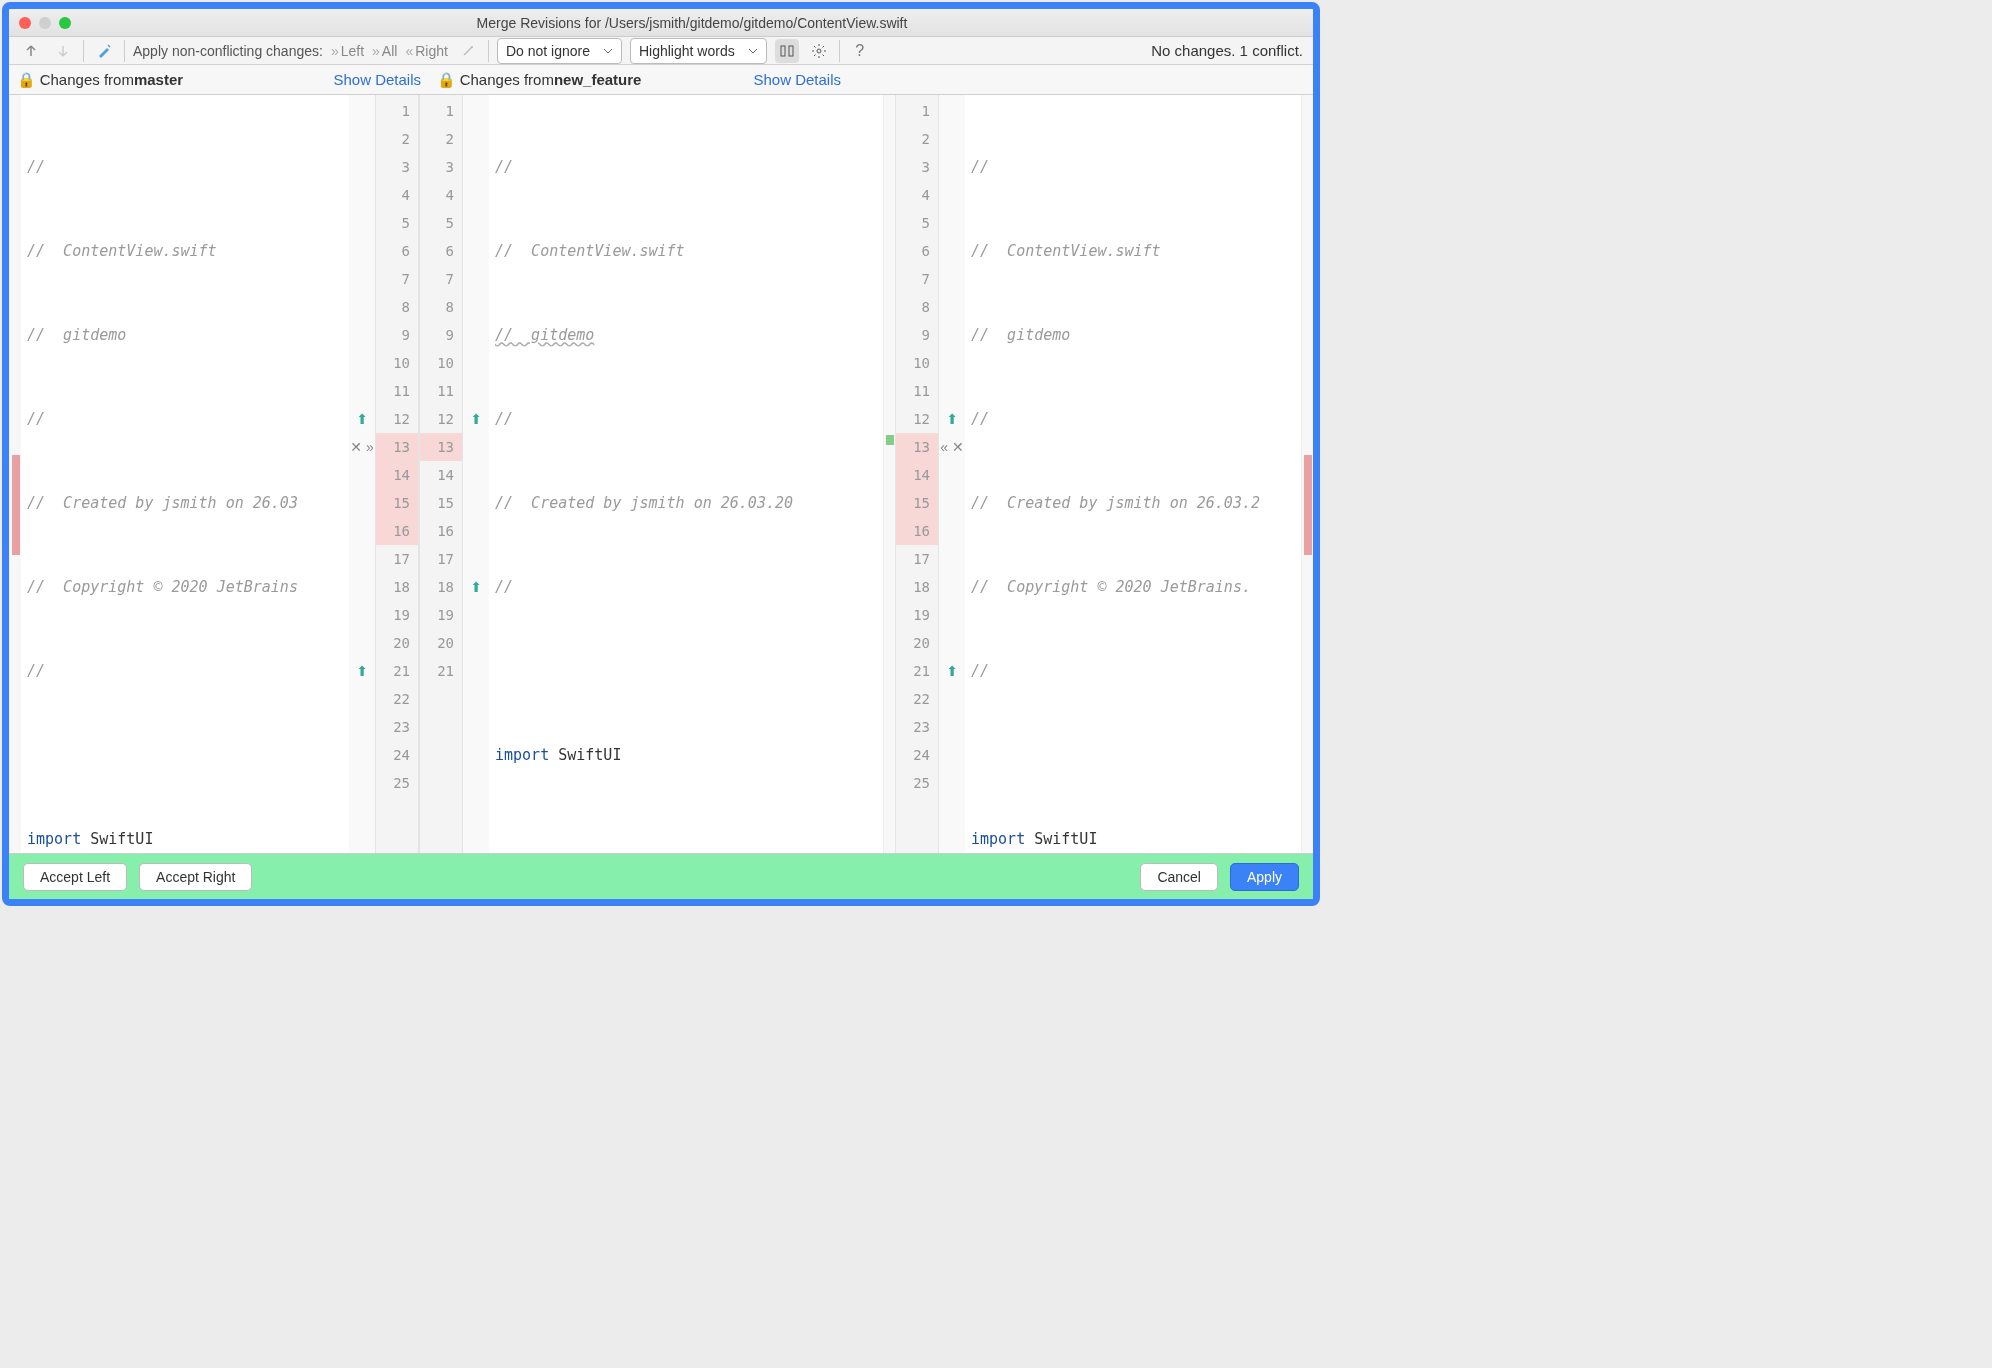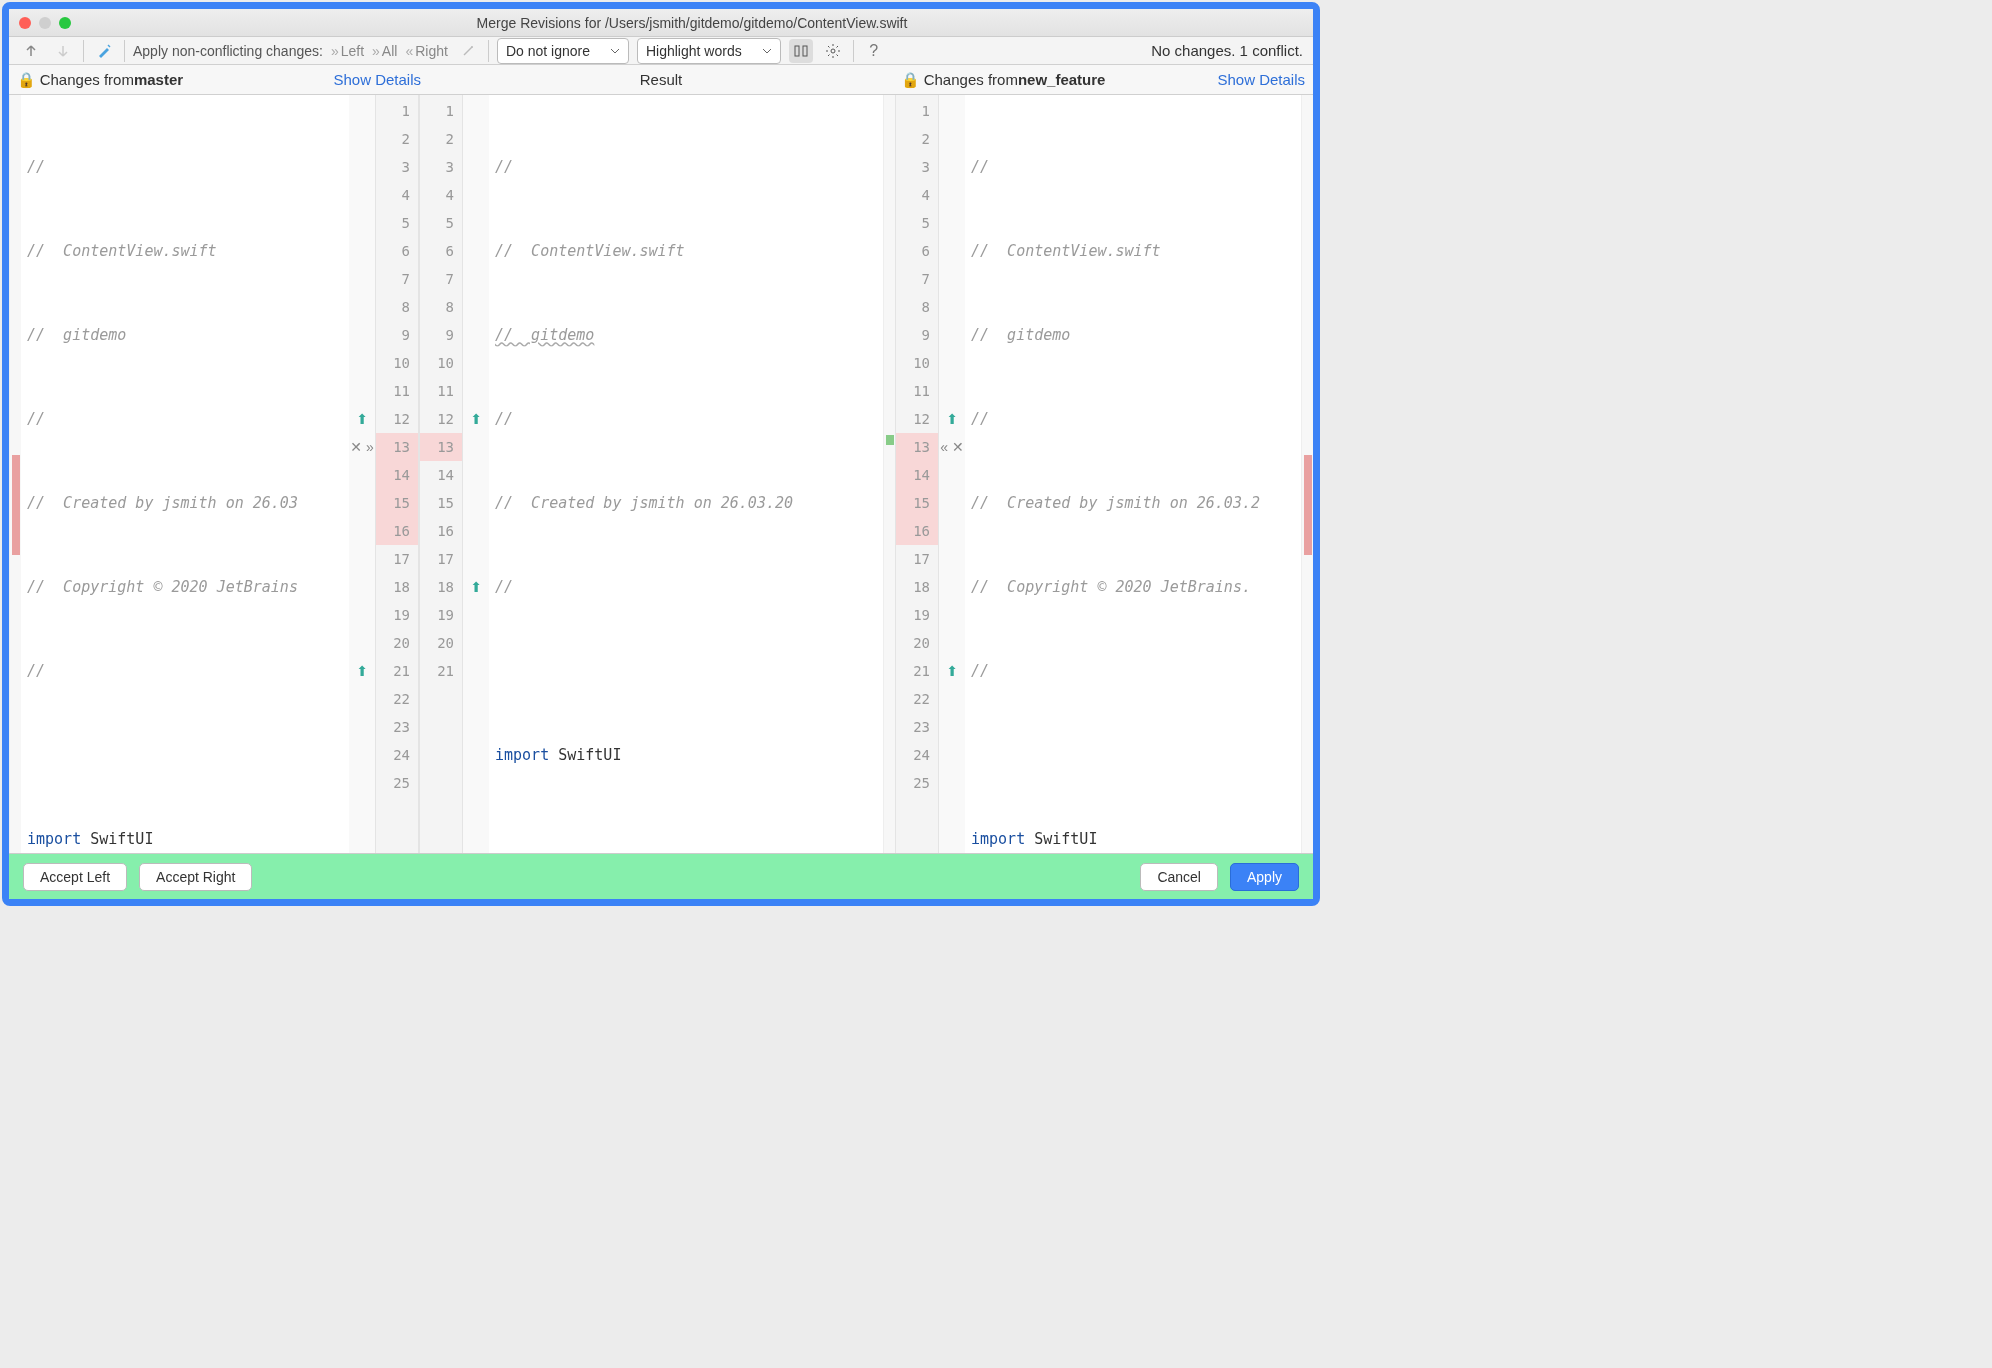--- a/index.html
+++ b/index.html
@@ -10,21 +10,21 @@
 .tl { width: 12px; height: 12px; border-radius: 50%; }
 .tl.r { background: #ff5f57; } .tl.y { background: #cfcfcf; } .tl.g { background: #28c840; }
 .title { flex: 1; text-align: center; color: #444; font-size: 14px; }
 .toolbar { height: 28px; display: flex; align-items: center; padding: 0 10px; gap: 8px; border-bottom: 1px solid #d0d0d0; background: #f4f4f4; }
 .tbtn { width: 24px; height: 24px; display: flex; align-items: center; justify-content: center; color: #555; border-radius: 4px; }
 .tbtn.active { background: #ddd; }
 .tbtn svg { width: 16px; height: 16px; }
 .sep { width: 1px; height: 22px; background: #ccc; }
 .tlabel { color: #555; font-size: 14px; }
 .tlink { color: #888; font-size: 14px; display: flex; align-items: center; gap: 2px; }
-.drop { height: 26px; border: 1px solid #bbb; background: #fff; border-radius: 4px; display: flex; align-items: center; padding: 0 8px; gap: 20px; font-size: 14px; color: #333; }
+.drop { height: 26px; border: 1px solid #bbb; background: #fff; border-radius: 4px; display: flex; align-items: center; padding: 0 8px; gap: 13px; font-size: 14px; color: #333; }
 .drop svg { width: 10px; height: 10px; }
 .spacer { flex: 1; }
 .status { color: #333; font-size: 15px; }
 .header-row { height: 30px; display: flex; border-bottom: 1px solid #d0d0d0; background: #f7f7f7; }
 .header-cell { display: flex; align-items: center; padding: 0 8px; font-size: 15px; color: #333; }
 .header-cell .lock { color: #888; margin-right: 4px; }
 .header-cell .link { color: #2e6fd8; margin-left: auto; }
 .header-cell b { font-weight: 600; }
 .panes { flex: 1; display: flex; background: #fff; overflow: hidden; }
 .gutter { width: 44px; background: #f4f4f4; border-left: 1px solid #e4e4e4; border-right: 1px solid #e4e4e4; font-family: "Menlo","Consolas",monospace; font-size: 14px; color: #999; text-align: right; padding-top: 2px; }
@@ -133,23 +133,20 @@
     <span class="status">No changes. 1 conflict.</span>
   </div>
 
   <div class="header-row">
     <div class="header-cell" style="width:420px">
       <span class="lock">🔒</span>
       <span>Changes from </span>
         <b>master</b>
       <a class="link">Show Details</a>
     </div>
-    <div class="header-cell" style="flex:1;justify-content:center">
-        <span>Result</span>
-      </div>
     <div class="header-cell" style="width:420px">
       <span class="lock">🔒</span>
       <span>Changes from </span>
         <b>new_feature</b>
       <a class="link">Show Details</a>
     </div>
   </div>
 
   <div class="panes">
     <div class="marker-strip">

